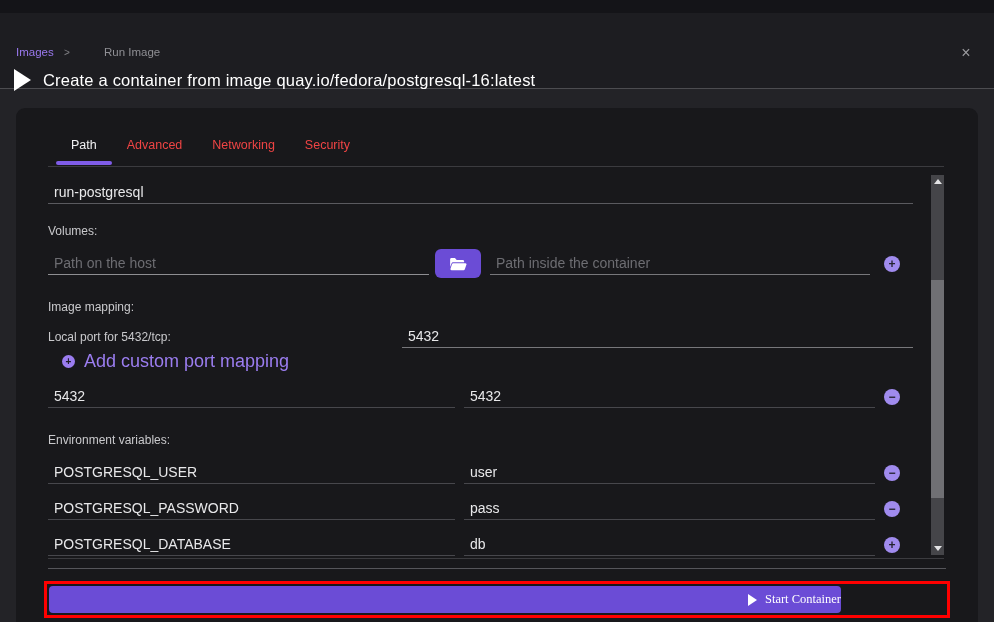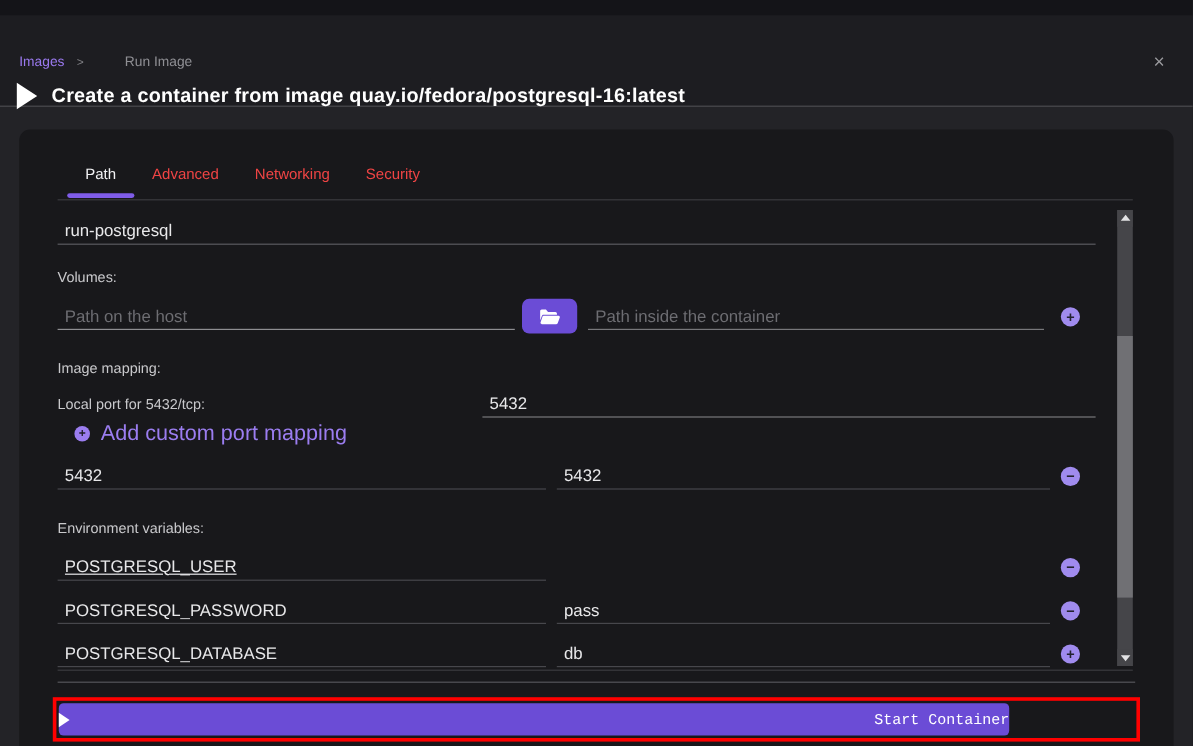--- a/index.html
+++ b/index.html
@@ -27,21 +27,21 @@
     color:#9a9a9e; font-size:16px; line-height:20px; text-align:center; cursor:pointer;
   }
   .title-row { position:absolute; left:14px; top:56px; display:flex; align-items:center; }
   .play-tri {
     width:0; height:0; display:inline-block;
     border-left:17px solid #ffffff;
     border-top:11px solid transparent;
     border-bottom:11px solid transparent;
     margin-right:12px;
   }
-  .page-title { font-size:16.5px; font-weight:700; color:#ffffff; letter-spacing:0.2px; }
+  .page-title { font-size:16.5px; font-weight:400; color:#ffffff; letter-spacing:0.2px; }
 
   
   .card {
     position:absolute; left:16px; top:108px; width:962px; height:514px;
     background:#18181b; border-radius:9px 9px 0 0;
   }
 
   
   .tabbar { position:absolute; left:32px; top:0; width:896px; height:59px; border-bottom:1px solid #3b3b3f; }
   .tabs { position:absolute; left:8px; bottom:0; display:flex; }
@@ -102,22 +102,22 @@
   .footer-divider { position:absolute; left:32px; top:460px; width:898px; height:1px; background:#55555a; }
 
   
   .annotation-box {
     position:absolute; left:28px; top:473px; width:906px; height:37px;
     border:3px solid #ff0000;
   }
   .start-btn {
     position:absolute; left:2px; top:2px; width:792px; height:27px;
     background:#6b4cd6; border:none; border-radius:4px; cursor:pointer;
-    color:#ffffff; font-size:12.5px; font-family:Liberation Mono, monospace;
-    display:flex; align-items:center; justify-content:space-between;
+    color:#ffffff; font-size:12.5px; font-family:Liberation Serif, serif;
+    display:flex; align-items:center; justify-content:flex-end;
   }
   .btn-play {
     width:0; height:0; display:inline-block; margin-right:8px;
     border-left:9px solid #ffffff;
     border-top:6px solid transparent;
     border-bottom:6px solid transparent;
   }
 </style>
 </head>
 <body>
@@ -184,21 +184,22 @@
     <span class="mini-circle">+</span>
     <span class="add-text">Add custom port mapping</span>
   </div>
 
   <input class="line-input u-row" style="left: 32px; top: 278px; width: 407px;" value="5432">
   <input class="line-input u-row" style="left: 448px; top: 278px; width: 411px;" value="5432">
   <button class="circle-btn" style="left:868px; top:281px;">−</button>
 
   <div class="field-label" style="left:32px; top:325px;">Environment variables:</div>
 
-  <input class="line-input u-row" style="left: 32px; top: 354px; width: 407px; text-decoration: underline;" value="POSTGRESQL_USER">
+  <input class="line-input u-row" style="left: 32px; top: 354px; width: 407px;" value="POSTGRESQL_USER">
+  <input class="line-input u-row" style="left: 448px; top: 354px; width: 411px;" value="user">
   <button class="circle-btn" style="left:868px; top:357px;">−</button>
 
   <input class="line-input u-row" style="left: 32px; top: 390px; width: 407px;" value="POSTGRESQL_PASSWORD">
   <input class="line-input u-row" style="left: 448px; top: 390px; width: 411px;" value="pass">
   <button class="circle-btn" style="left:868px; top:393px;">−</button>
 
   <input class="line-input u-row" style="left: 32px; top: 426px; width: 407px;" value="POSTGRESQL_DATABASE">
   <input class="line-input u-row" style="left: 448px; top: 426px; width: 411px;" value="db">
   <button class="circle-btn" style="left:868px; top:429px;">+</button>
 

